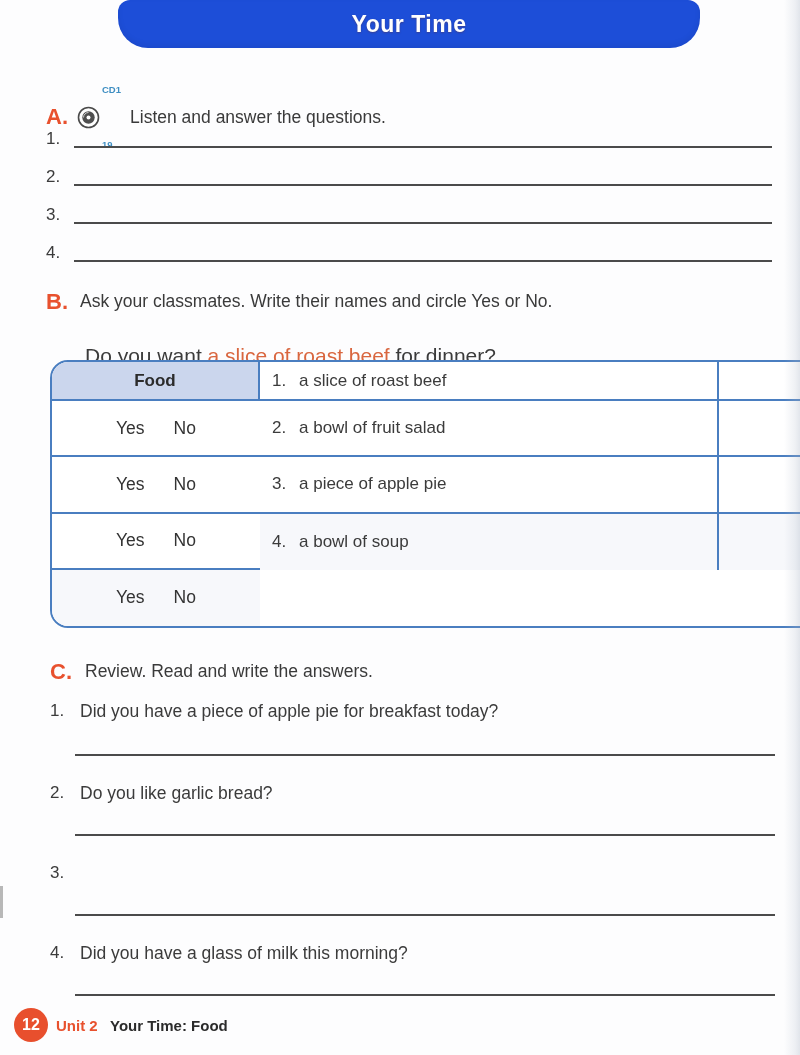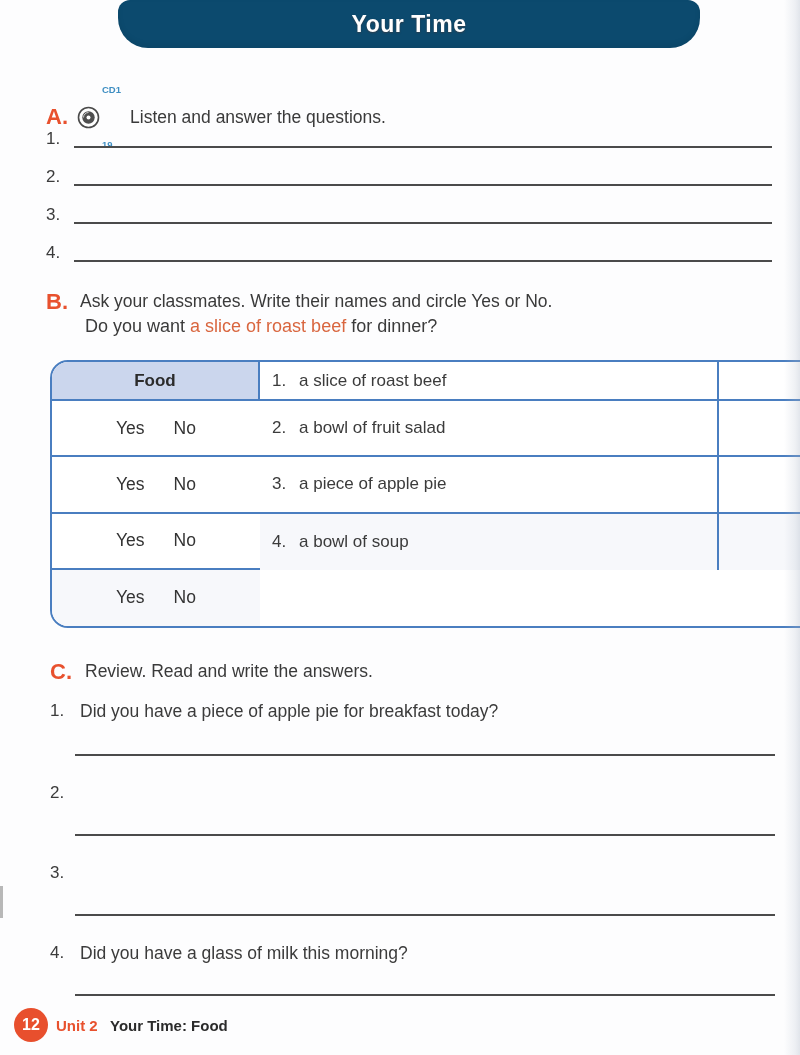--- a/index.html
+++ b/index.html
@@ -14,21 +14,21 @@
   .page{position:relative;width:800px;height:1055px;background:#fdfdfe;}
 
   
   .scan-right{position:absolute;top:0;right:0;width:16px;height:100%;
     background:linear-gradient(to right,rgba(180,190,205,0) 0%,rgba(180,190,205,0.22) 70%,rgba(160,172,190,0.3) 100%);}
   .scan-left-tick{position:absolute;left:0;top:886px;width:3px;height:32px;background:#9a9a9a;opacity:.7;}
 
   
   .banner{
     position:absolute;left:118px;top:0;width:582px;height:48px;
-    background:#0c4a6e;
+    background:#1d4ed8;
     border-radius:12px 12px 30px 30px;
     display:flex;align-items:center;justify-content:center;
     box-shadow:inset 0 -3px 6px rgba(0,0,0,0.06);
   }
   .banner-title{
     color:#ffffff;font-size:23px;font-weight:bold;letter-spacing:.5px;
     text-shadow:0 1px 2px rgba(120,40,10,0.35);
   }
 
   .section-label{color:#E8512E;font-weight:bold;font-size:22px;line-height:1;}
@@ -38,21 +38,21 @@
   .sec-a-head{position:absolute;left:46px;top:85px;display:flex;align-items:center;gap:9px;}
   .cd-badge{display:flex;align-items:center;gap:2px;}
   .cd-label{display:flex;flex-direction:column;font-size:9.5px;line-height:9.5px;font-weight:bold;color:#3E8EC2;gap:45px;}
   .a-blanks{position:absolute;left:46px;top:110px;right:28px;}
   .blank-row{display:flex;align-items:flex-end;height:38px;}
   .blank-num{font-size:17px;width:22px;flex:none;line-height:1;padding-bottom:1px;}
   .blank-line{flex:1;border-bottom:2px solid #4b4b4b;height:0;margin-left:6px;}
 
   
   .sec-b-head{position:absolute;left:46px;top:291px;display:flex;align-items:flex-start;gap:12px;}
-  .sec-b-q{position:absolute;left:85px;top:316px;font-size:18px;}
+  .sec-b-q{position:absolute;left:85px;top:344px;font-size:21px;text-decoration:underline;}
   .hl{color:#D9663F;}
 
   .food-table{
     position:absolute;left:50px;top:360px;width:792px;height:268px;
     border:2px solid #4A7EC0;border-radius:18px;overflow:hidden;
     display:grid;grid-template-columns:208px 1fr 121px;grid-template-rows:39px repeat(4,1fr);
     background:#ffffff;box-sizing:border-box;
   }
   .th{background:#CBD6ED;display:flex;align-items:center;justify-content:center;
       font-weight:bold;font-size:17px;color:#2b2b2b;
@@ -184,20 +184,21 @@
   </div>
 
   <div class="c-q" style="top:701px;">
     <span class="qnum">1.</span>
     <span>Did you have a piece of apple pie for breakfast today?</span>
   </div>
   <div class="c-line" style="top:754px;"></div>
 
   <div class="c-q" style="top:783px;">
     <span class="qnum">2.</span>
+    <span>Do you like garlic bread?</span>
   </div>
   <div class="c-line" style="top:834px;"></div>
 
   <div class="c-q" style="top:863px;">
     <span class="qnum">3.</span>
   </div>
   <div class="c-line" style="top:914px;"></div>
 
   <div class="c-q" style="top:943px;">
     <span class="qnum">4.</span>

